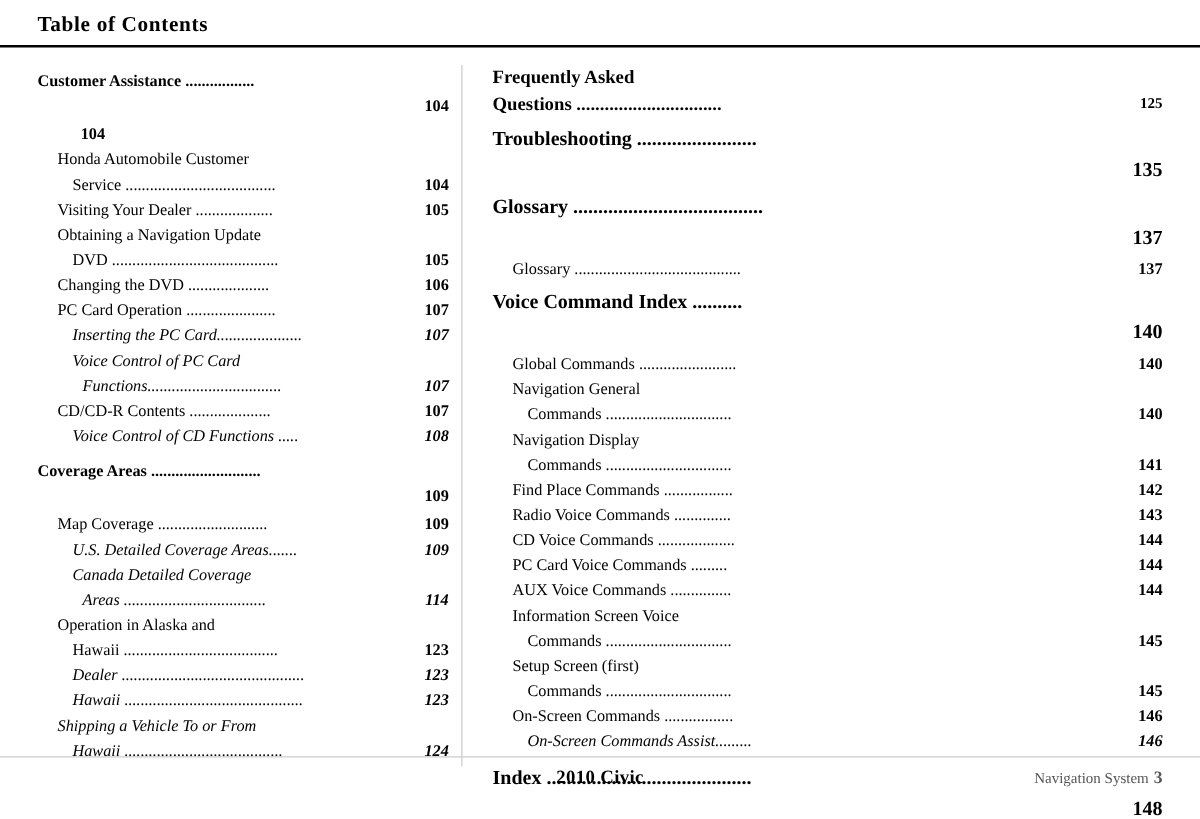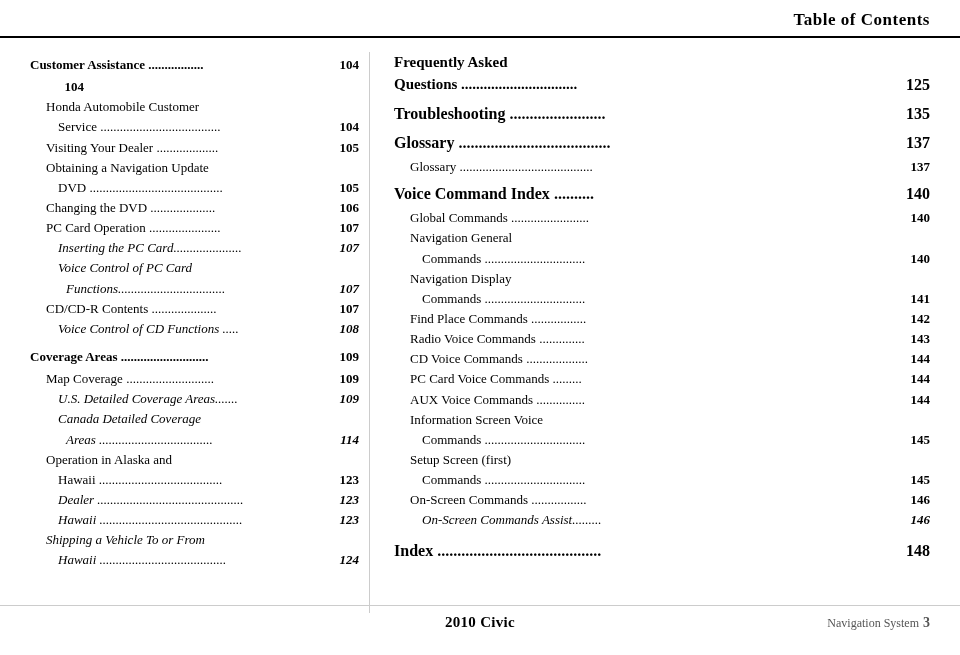--- a/index.html
+++ b/index.html
@@ -8,21 +8,20 @@
       height: 655px;
       background: #fff;
       font-family: "Times New Roman", Times, serif;
       font-size: 13px;
       color: #000;
       position: relative;
       overflow: hidden;
     }
 
     .page-header {
-      text-align: right;
       padding: 10px 30px 6px 30px;
       border-bottom: 2px solid #000;
       font-size: 17px;
       font-weight: bold;
       letter-spacing: 0.03em;
     }
 
     .content-area {
       display: flex;
       flex-direction: row;
@@ -70,20 +69,21 @@
     .indent-2 { padding-left: 28px; }
     .indent-3 { padding-left: 36px; }
 
     .italic-entry .entry-text {
       font-style: italic;
     }
 
     .section-block {
       margin-top: 3px;
       margin-bottom: 2px;
+      flex-direction: column;
     }
 
     .right-entry {
       display: flex;
       justify-content: space-between;
       line-height: 1.55;
     }
 
     .right-entry .entry-text { flex: 1; }
     .right-entry .entry-page {
@@ -123,21 +123,20 @@
       letter-spacing: 0.02em;
     }
 
     .footer-right {
       position: absolute;
       right: 30px;
       bottom: 8px;
       font-size: 12px;
       color: #555;
       display: flex;
-      align-items: center;
       gap: 4px;
     }
   </style>
 </head>
 <body>
 
 <div class="page-header">
   <span>Table of Contents</span>
 </div>
 
@@ -247,21 +246,21 @@
   </div>
 
   <div class="right-column">
 
     <div style="margin-bottom:4px;">
       <div style="font-size:15px; font-weight:bold; line-height:1.4;">
         <span>Frequently Asked</span>
       </div>
       <div class="right-entry heading-level">
         <span class="entry-text">Questions ...............................</span>
-        <span class="entry-page" style="font-size:16px;">125</span>
+        <span class="entry-page" style="font-size:12px;">125</span>
       </div>
     </div>
 
     <div class="right-entry heading-level section-block" style="margin-top:4px; font-size:16px;">
       <span class="entry-text"><strong>Troubleshooting</strong> ........................</span>
       <span class="entry-page" style="font-size:16px;"><strong>135</strong></span>
     </div>
 
     <div class="right-entry heading-level section-block" style="margin-top:4px; font-size:16px;">
       <span class="entry-text"><strong>Glossary</strong> ......................................</span>

